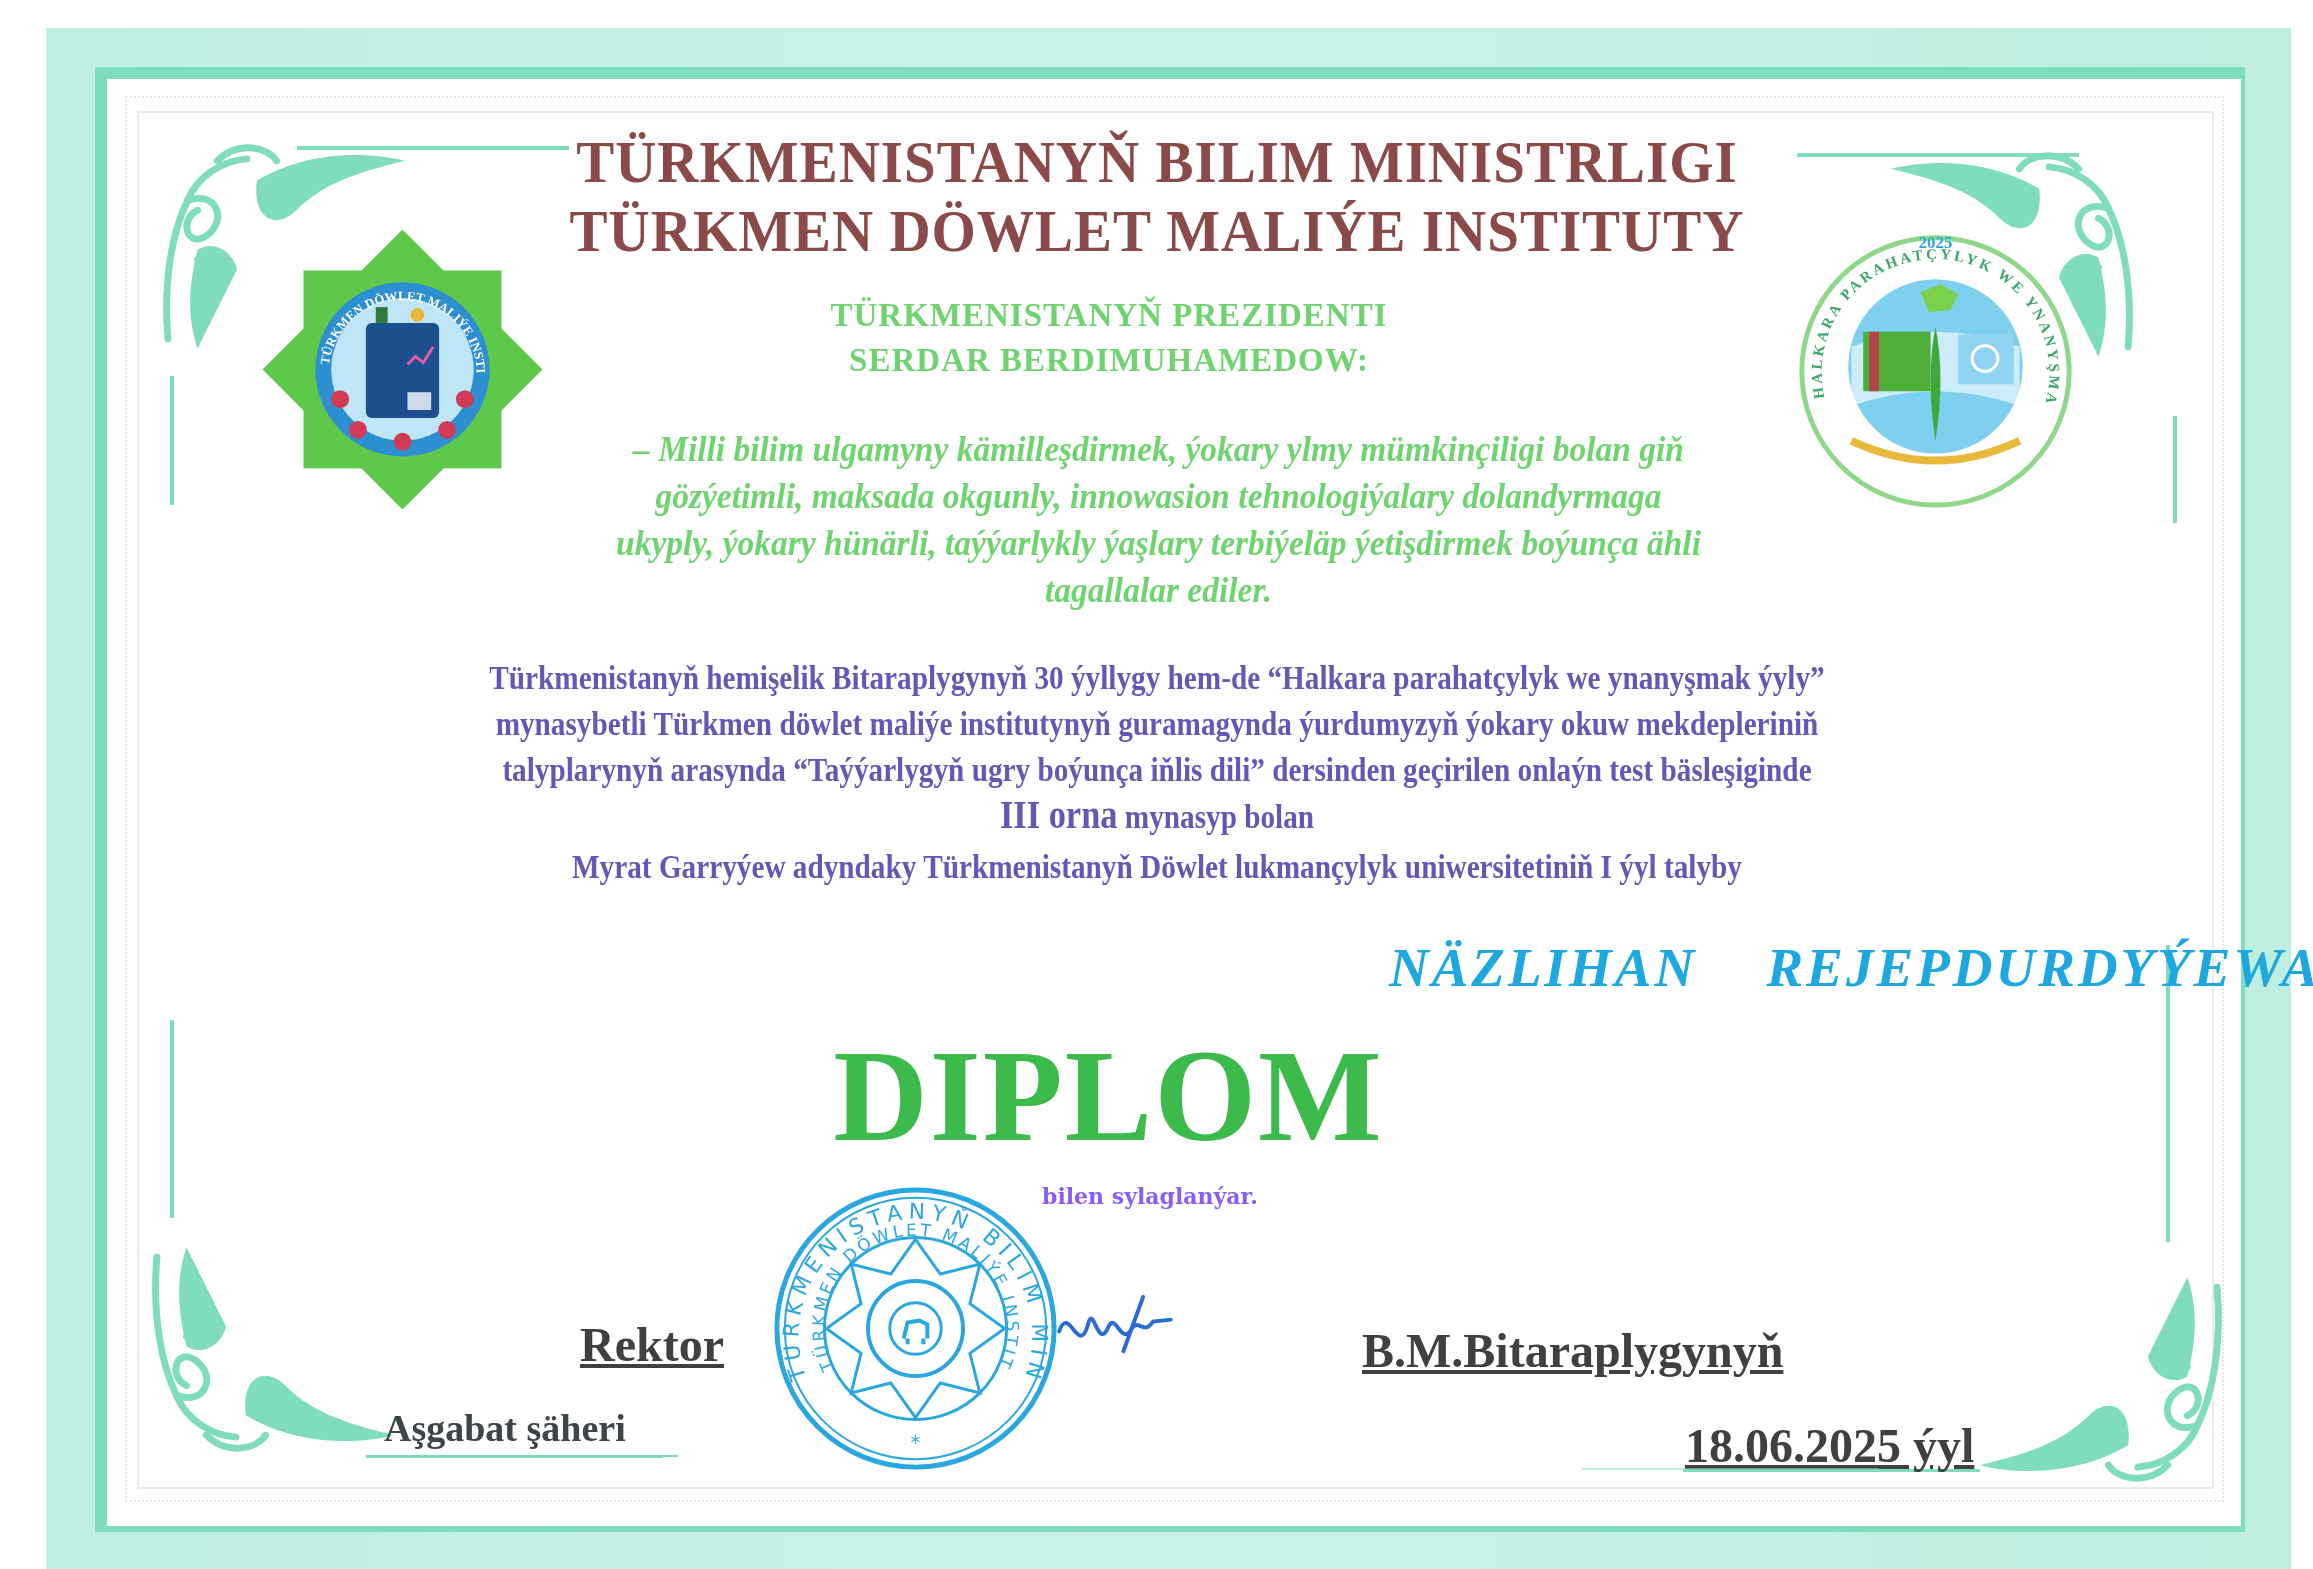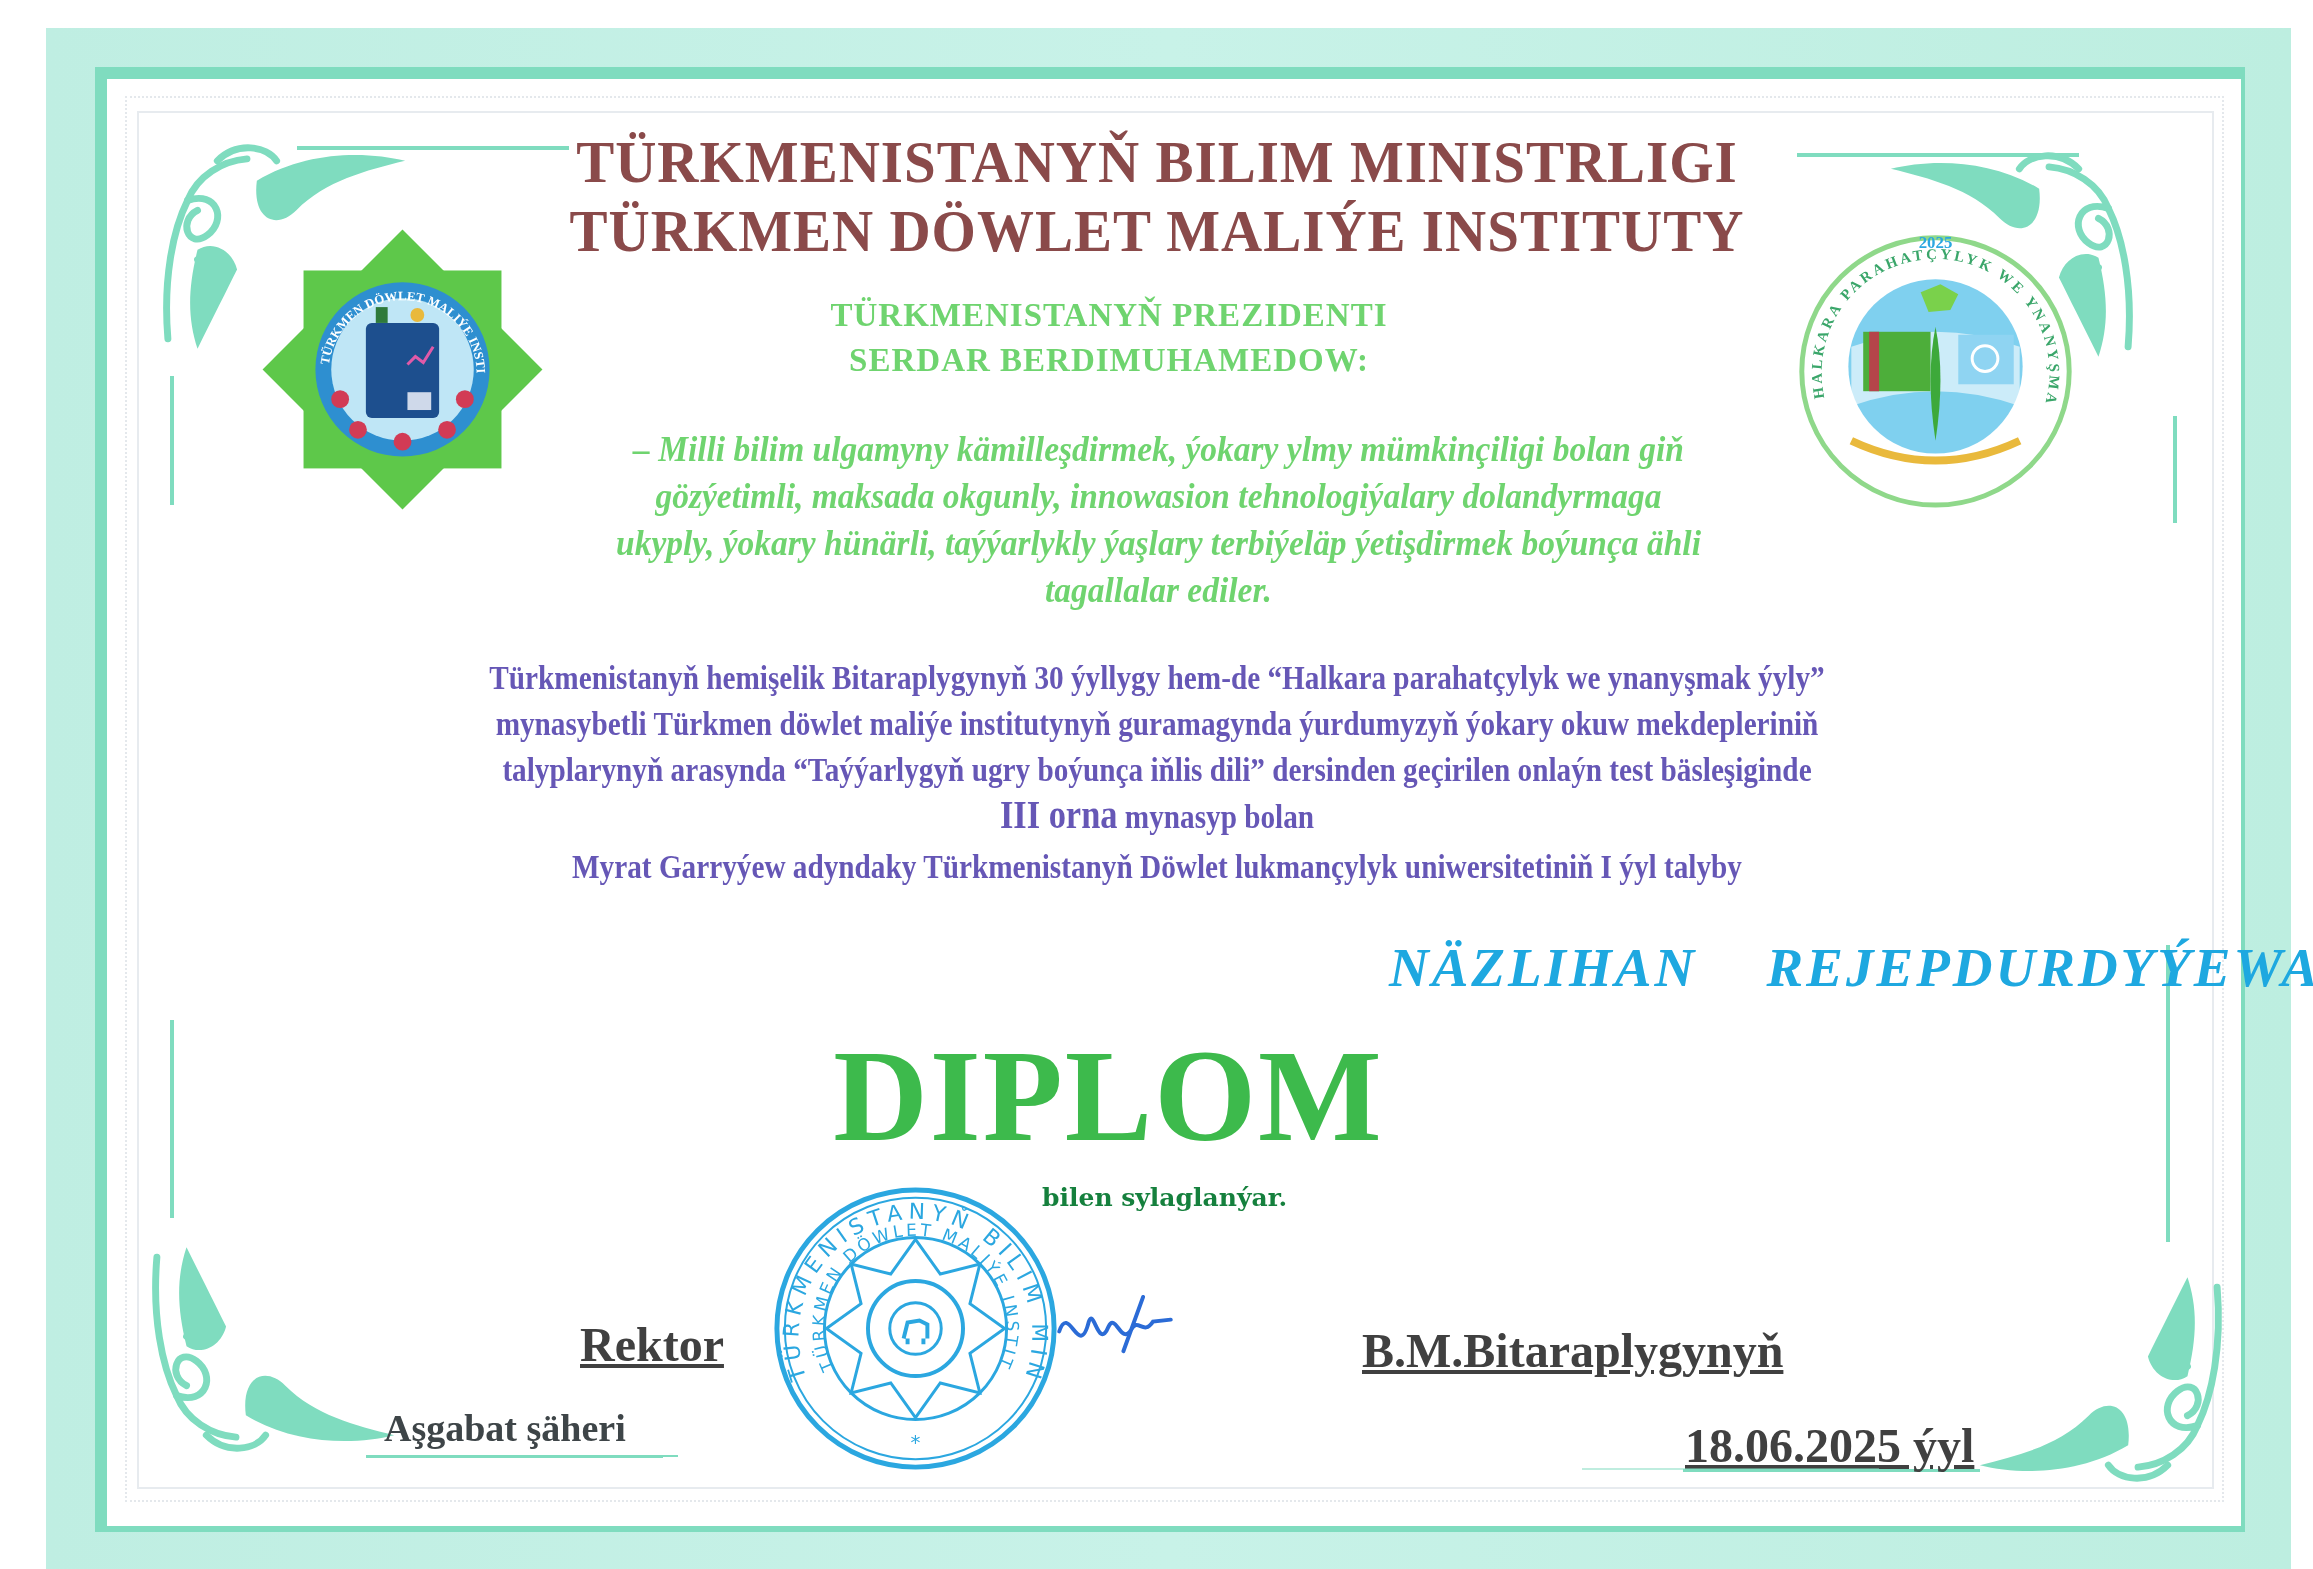--- a/index.html
+++ b/index.html
@@ -66,21 +66,21 @@
   .recipient {
     left: 7px; width: 2314px; text-align: right;
     color: #1ea8e0; font-style: italic; font-weight: bold; font-size: 55px;
     letter-spacing: 3px; word-spacing: 18px;
   }
   .diplom {
     left: 0; width: 2217px; text-align: center;
     color: #3dba4c; font-weight: bold; font-size: 131px; letter-spacing: 2px;
   }
   .bilen {
-    left: 1042px; color: #15803d; font-weight: bold; font-size: 25px;
+    left: 1042px; color: #8b5cf6; font-weight: bold; font-size: 22px;
     font-family: "DejaVu Serif", serif;
   }
   .sig-text {
     color: #404040; font-weight: bold; font-size: 48px; text-decoration: underline;
   }
   .place {
     color: #3e4548; font-size: 38px;
   }
 
   

